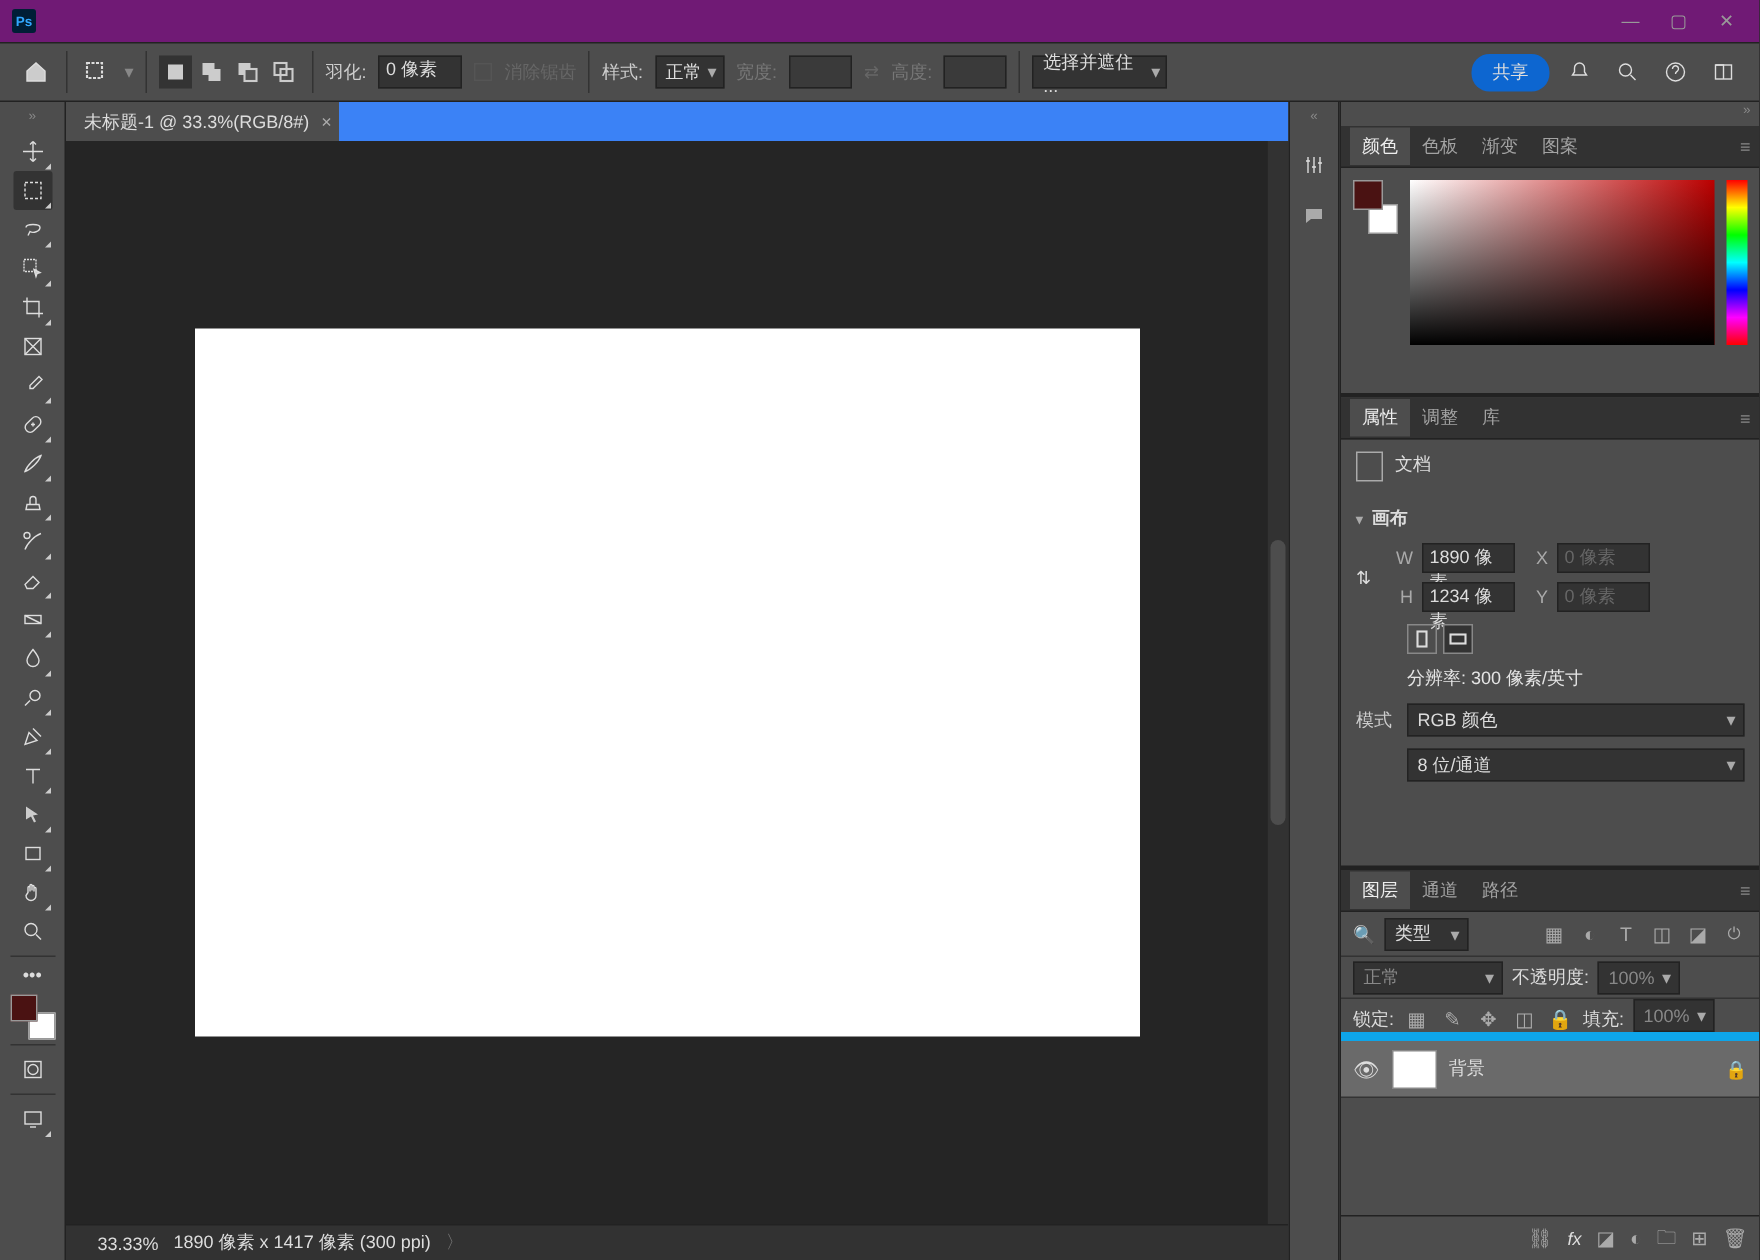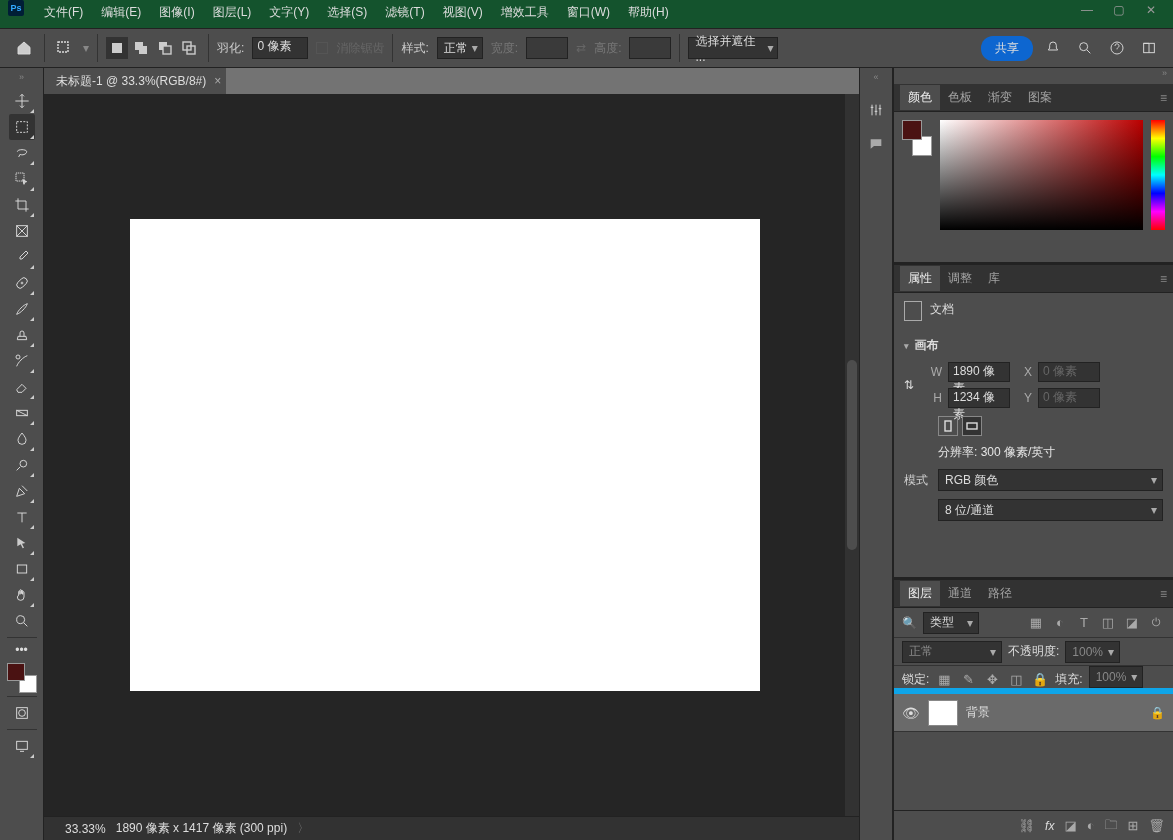--- a/index.html
+++ b/index.html
@@ -1,17 +1,17 @@
 <!DOCTYPE html>
 <html><head>
 <meta charset="utf-8">
 <style>
 *{margin:0;padding:0;box-sizing:border-box;font-family:"Microsoft YaHei",sans-serif;font-size:12px;color:#ddd;user-select:none}
 body{background:#323232;width:1173px;height:840px;overflow:hidden;display:flex;flex-direction:column}
-.titlebar{height:28px;background:#14532d;display:flex;align-items:flex-start;padding:0 8px}
+.titlebar{height:28px;background:#701a75;display:flex;align-items:center;padding:0 8px}
 .ps-logo{width:16px;height:16px;background:#001e36;border-radius:2px;display:flex;align-items:center;justify-content:center;color:#31a8ff;font-size:9px;font-weight:bold;margin-right:12px}
 .menubar{display:flex;gap:2px}
 .menu-item{padding:4px 8px;cursor:pointer;border-radius:2px}
 .window-controls{margin-left:auto;display:flex;gap:4px}
 .win-btn{width:28px;height:20px;display:flex;align-items:center;justify-content:center;cursor:pointer;color:#999}
 .optionsbar{height:40px;background:#4d4d4d;border-top:1px solid #222;border-bottom:1px solid #222;display:flex;align-items:center;padding:0 12px;gap:8px}
 .opt-sep{width:1px;height:28px;background:#333}
 .opt-label{color:#ccc}
 .opt-input{background:#333;border:1px solid #222;width:56px;height:22px;padding:0 4px}
 .opt-select{background:#333;border:1px solid #222;height:22px;padding:0 14px 0 6px;display:flex;align-items:center;position:relative;cursor:pointer}
@@ -22,21 +22,21 @@
 .toolbar{width:44px;background:#4d4d4d;border-right:1px solid #222;display:flex;flex-direction:column;align-items:center;padding-top:4px}
 .tb-collapse{height:16px;width:100%;text-align:center;color:#888;cursor:pointer;font-size:9px}
 .tool{width:26px;height:26px;display:flex;align-items:center;justify-content:center;position:relative;cursor:pointer;margin-bottom:0px}
 .tool.sel{background:#333;border-radius:2px}
 .tool .tri{position:absolute;right:1px;bottom:1px;width:0;height:0;border-right:4px solid #ccc;border-top:4px solid transparent}
 .tb-sep{width:30px;height:1px;background:#333;margin:3px 0}
 .swatch-block{width:30px;height:30px;position:relative;margin-top:4px}
 .sw-fg{width:18px;height:18px;background:#4a1212;border:1px solid #999;position:absolute;top:0;left:0;z-index:2}
 .sw-bg{width:18px;height:18px;background:#fff;border:1px solid #999;position:absolute;bottom:0;right:0}
 .center-col{flex:1;display:flex;flex-direction:column;background:#252525}
-.doc-tabs{height:26px;background:#737373;display:flex;align-items:center}
+.doc-tabs{height:26px;background:#3b82f6;display:flex;align-items:center}
 .doc-tab{background:#4d4d4d;height:100%;display:flex;align-items:center;padding:0 20px 0 12px;position:relative;color:#eee}
 .doc-tab .x{position:absolute;right:5px;color:#aaa;cursor:pointer}
 .canvas-area{flex:1;position:relative;background:#252525;display:flex;align-items:center;justify-content:center}
 .canvas{background:#fff;width:630px;height:472px}
 .scrollbar-v{width:14px;background:#323232;display:flex;flex-direction:column}
 .sb-thumb{background:#4d4d4d;border-radius:6px;margin:2px}
 .statusbar{height:24px;background:#323232;border-top:1px solid #222;display:flex;align-items:center;padding:0 21px;color:#bbb;gap:10px}
 .docked-strip{width:34px;background:#4d4d4d;border-left:1px solid #222;border-right:1px solid #222;display:flex;flex-direction:column;align-items:center;padding-top:4px;gap:10px}
 .right-panels{width:280px;background:#4d4d4d;border-left:1px solid #222;display:flex;flex-direction:column;overflow:hidden}
 .panel-tabs{height:28px;background:#323232;display:flex;align-items:center;padding:0 6px;border-bottom:1px solid #222}
@@ -74,33 +74,20 @@
 svg{width:16px;height:16px;stroke:#ddd;fill:none;stroke-width:1.4}
 .checkbox{width:12px;height:12px;border:1px solid #777;display:inline-block}
 .opt-icon{width:22px;height:22px;display:flex;align-items:center;justify-content:center;cursor:pointer}
 .tight{gap:2px;display:flex}
 </style>
 </head>
 <body>
 
 <div class="titlebar">
   <div class="ps-logo">Ps</div>
-  <div class="menubar">
-    <div class="menu-item">文件(F)</div>
-    <div class="menu-item">编辑(E)</div>
-    <div class="menu-item">图像(I)</div>
-    <div class="menu-item">图层(L)</div>
-    <div class="menu-item">文字(Y)</div>
-    <div class="menu-item">选择(S)</div>
-    <div class="menu-item">滤镜(T)</div>
-    <div class="menu-item">视图(V)</div>
-    <div class="menu-item">增效工具</div>
-    <div class="menu-item">窗口(W)</div>
-    <div class="menu-item">帮助(H)</div>
-  </div>
   <div class="window-controls">
     <div class="win-btn">—</div>
     <div class="win-btn">▢</div>
     <div class="win-btn">✕</div>
   </div>
 </div>
 
 <div class="optionsbar">
   <div class="icon-btn">
       <svg viewBox="0 0 24 24">

